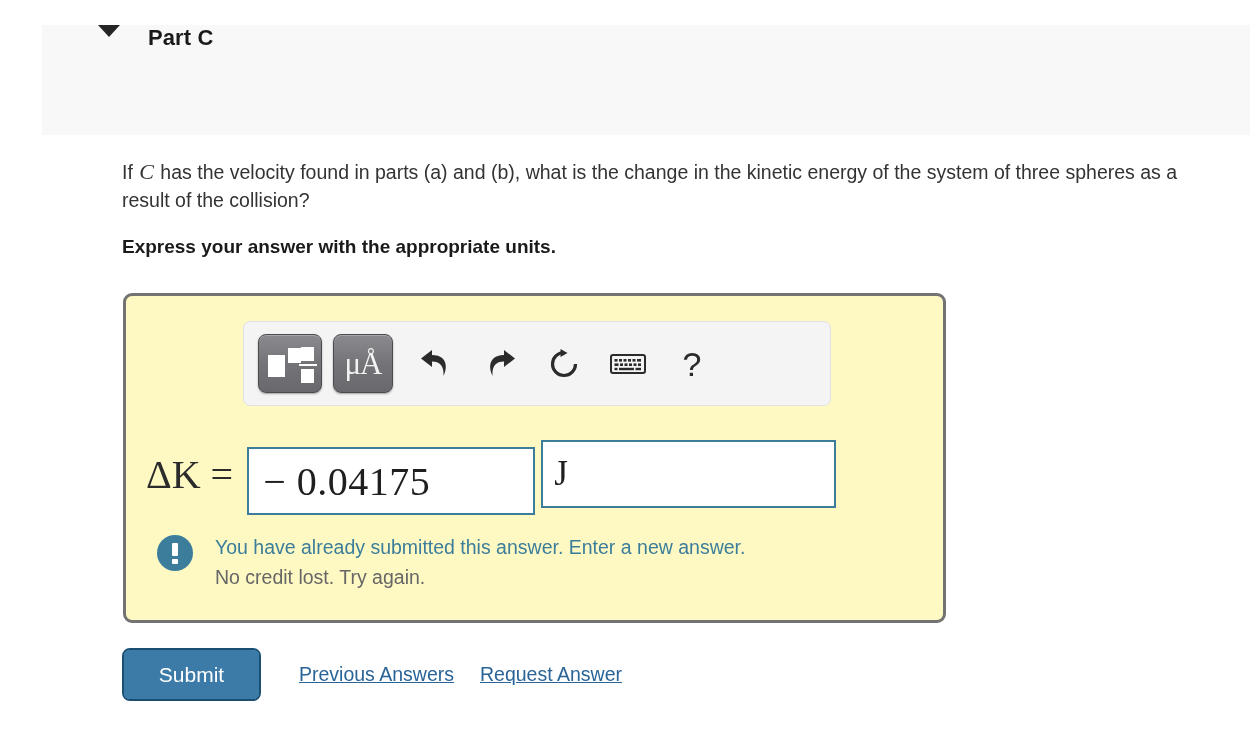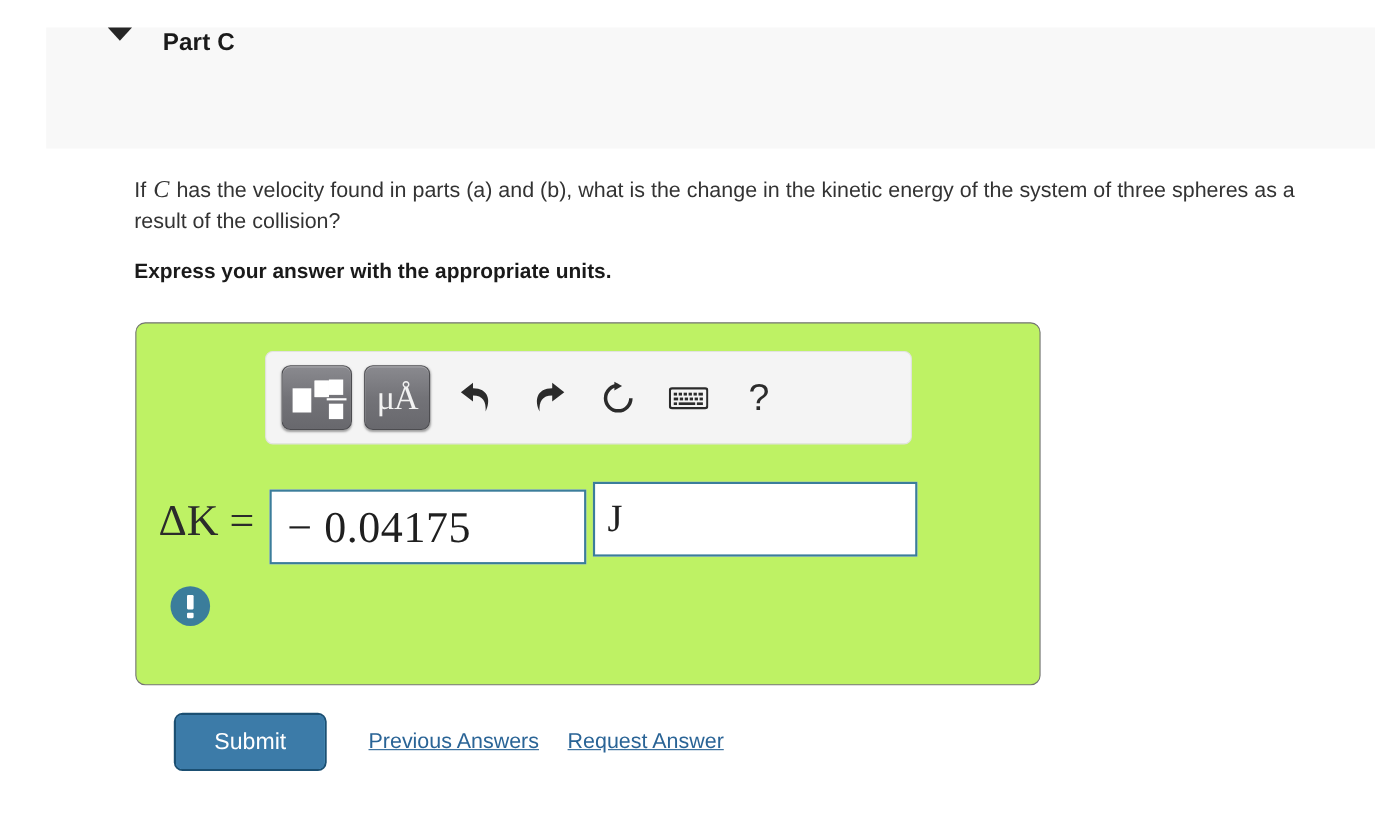--- a/index.html
+++ b/index.html
@@ -75,23 +75,23 @@
     color: #1a1a1a;
   }
 
   
   .answer-box {
     position: absolute;
     left: 123px;
     top: 293px;
     width: 823px;
     height: 330px;
-    border: 1px solid #737373;
+    border: 3px solid #737373;
     border-radius: 9px;
-    background: #bef264;
+    background: #fef9c3;
     box-sizing: border-box;
   }
 
   
   .toolbar {
     position: absolute;
     left: 117px;
     top: 25px;
     width: 588px;
     height: 85px;
@@ -258,21 +258,20 @@
     height: 53px;
     box-sizing: border-box;
     border: 2px solid #1b4f72;
     border-radius: 8px;
     background: #7dd3fc;
     padding: 0;
     display: flex;
     align-items: center;
     justify-content: center;
     cursor: pointer;
-    margin-left: 36px;
   }
   .submit-inner {
     width: 100%;
     height: 100%;
     border-radius: 5px;
     background: #3c7ba8;
     color: #ffffff;
     font-size: 21px;
     display: flex;
     align-items: center;
@@ -384,20 +383,24 @@
   </div>
 
   <div class="input-row">
     <span class="var-label">ΔK =</span>
     <div class="answer-field">− 0.04175</div>
     <div class="unit-field">J</div>
   </div>
 
   <div class="feedback">
     <span class="alert-icon"></span>
+    <div class="feedback-text">
+      <div class="feedback-primary">You have already submitted this answer. Enter a new answer.</div>
+      <div class="feedback-secondary">No credit lost. Try again.</div>
+    </div>
   </div>
 
 </div>
 
 <div class="action-row">
   <div class="submit-button">
     <span class="submit-inner">Submit</span>
   </div>
   <span class="text-link">Previous Answers</span>
   <span class="text-link">Request Answer</span>

